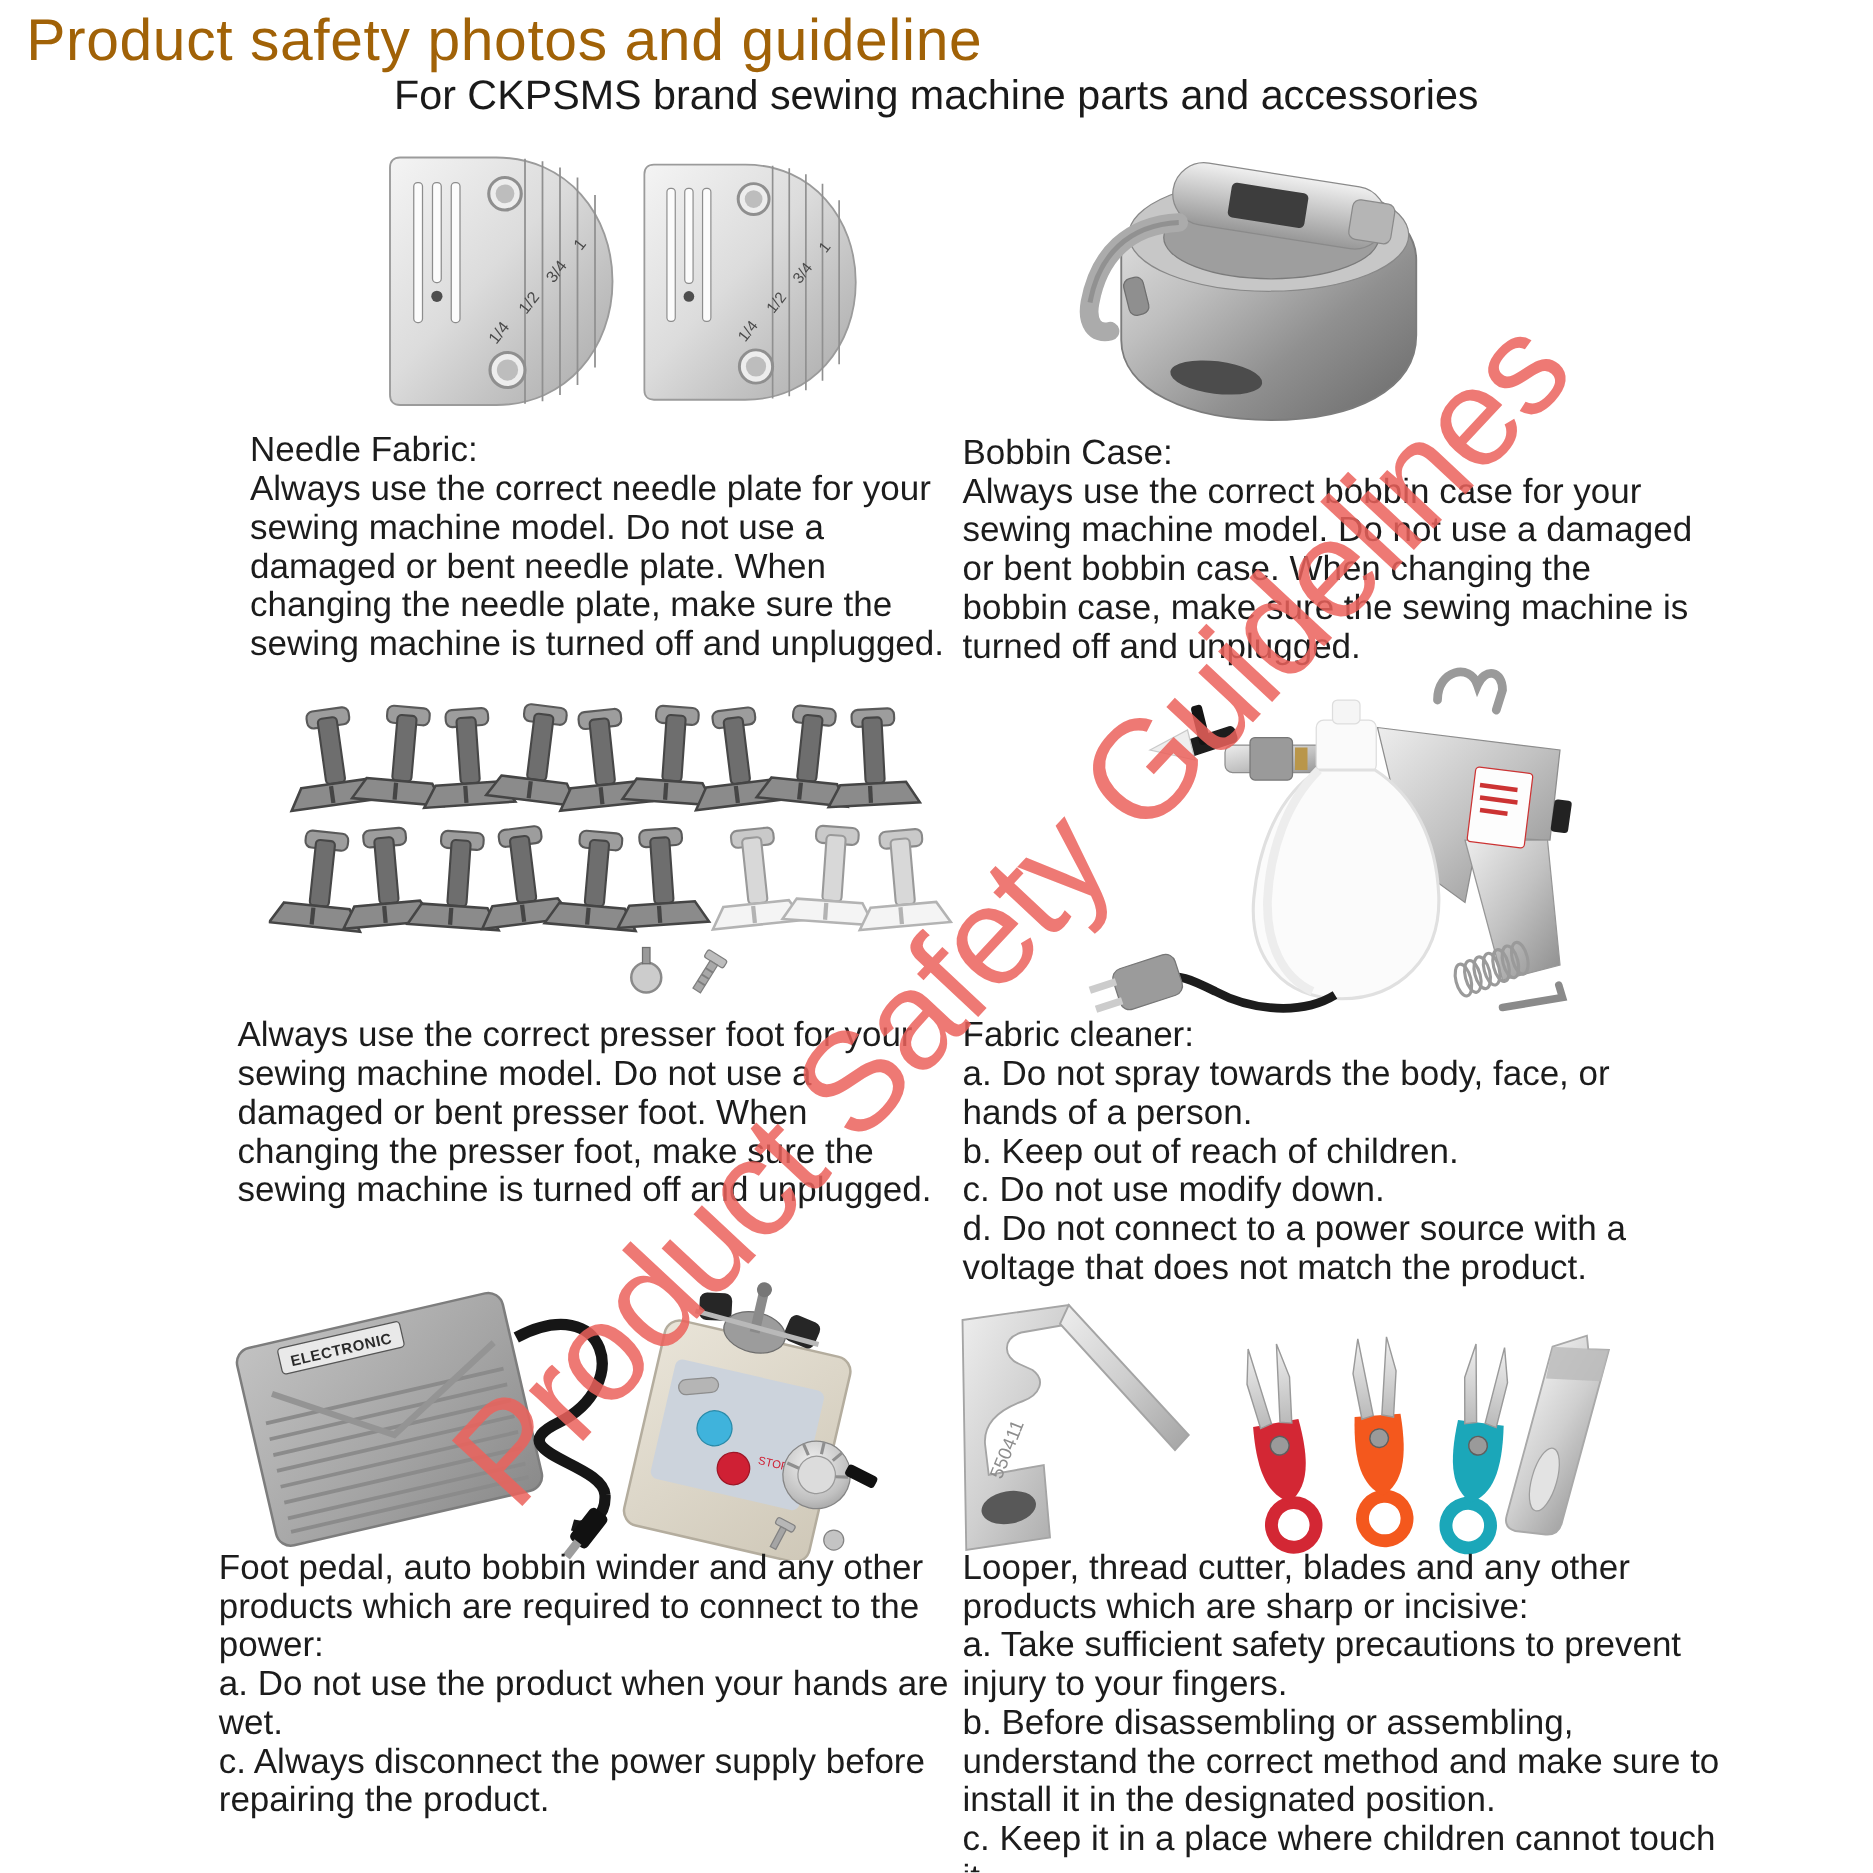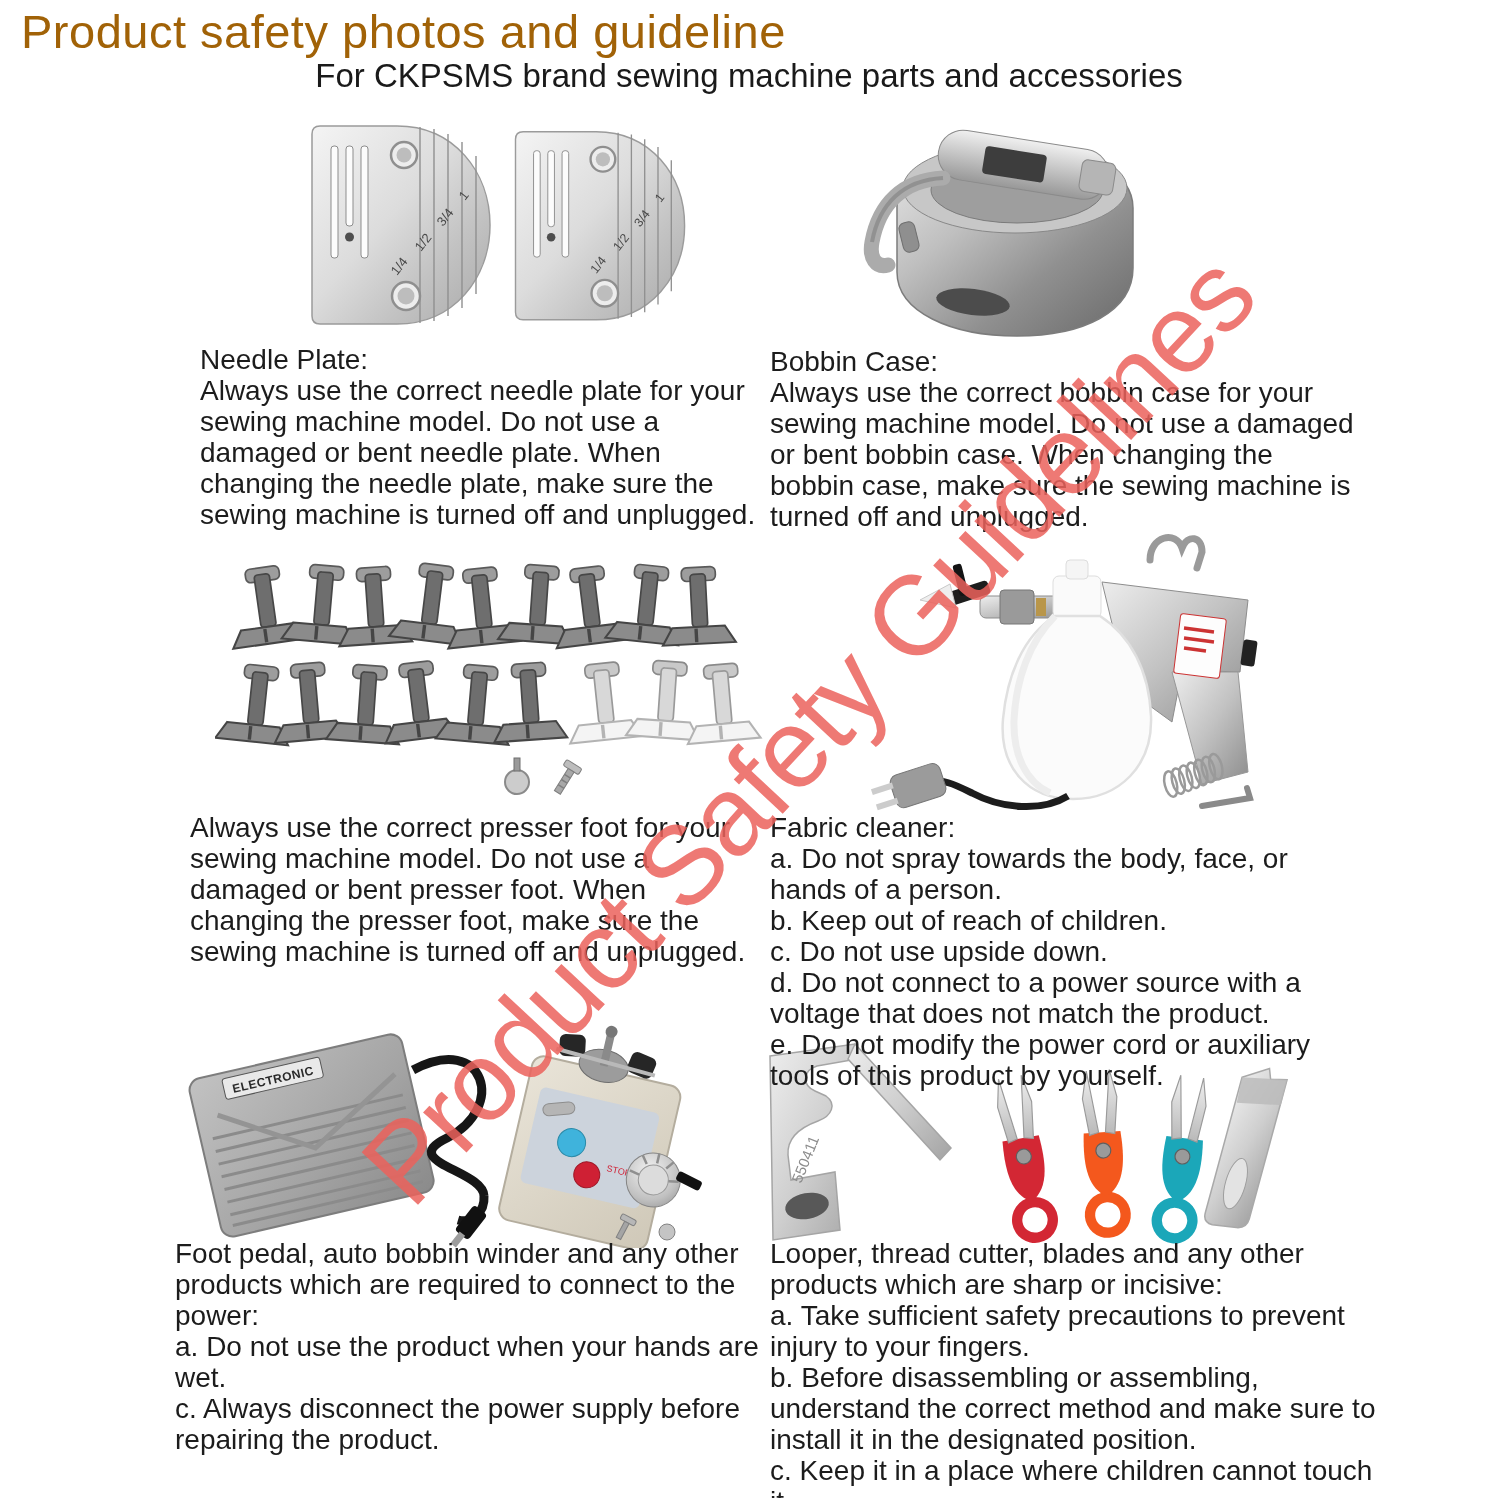--- a/index.html
+++ b/index.html
@@ -90,21 +90,21 @@
         <rect x="236" y="44" width="34" height="32" rx="6" fill="#b5b5b5" stroke="#8a8a8a"></rect>
       </g>
       <path d="M98,72 C58,74 34,98 27,136 C24,152 31,162 43,159" fill="none" stroke="#ababab" stroke-width="15" stroke-linecap="round"></path>
       <path d="M98,72 C58,74 34,98 27,136" fill="none" stroke="#787878" stroke-width="4" opacity="0.5"></path>
       <rect x="56" y="116" width="16" height="30" rx="6" transform="rotate(-14 64 131)" fill="#8f8f8f" stroke="#6f6f6f"></rect>
       <ellipse cx="128" cy="196" rx="37" ry="13" transform="rotate(7 128 196)" fill="#4c4c4c"></ellipse>
     </g>
   </svg>
 
   <section class="tb" style="left:200px;top:344px;width:575px">
-    <div>Needle Plate:</div>
+    <div>Needle Fabric:</div>
     <div>Always use the correct needle plate for your sewing machine model. Do not use a damaged or bent needle plate. When changing the needle plate, make sure the sewing machine is turned off and unplugged.</div>
   </section>
 
   <section class="tb" style="left:770px;top:346px;width:585px">
     <div>Bobbin Case:</div>
     <div>Always use the correct bobbin case for your sewing machine model. Do not use a damaged or bent bobbin case. When changing the bobbin case, make sure the sewing machine is turned off and unplugged.</div>
   </section>
 
   <svg class="photo" style="left:215px;top:548px" width="550" height="262" viewBox="0 0 550 262">
     <defs>
@@ -204,23 +204,22 @@
   </svg>
 
   <section class="tb" style="left:190px;top:812px;width:575px">
     <div>Always use the correct presser foot for your sewing machine model. Do not use a damaged or bent presser foot. When changing the presser foot, make sure the sewing machine is turned off and unplugged.</div>
   </section>
 
   <section class="tb" style="left:770px;top:812px;width:600px">
     <div>Fabric cleaner:</div>
     <div>a. Do not spray towards the body, face, or hands of a person.</div>
     <div>b. Keep out of reach of children.</div>
-    <div>c. Do not use upside down.</div>
+    <div>c. Do not use modify down.</div>
     <div>d. Do not connect to a power source with a voltage that does not match the product.</div>
-    <div>e. Do not modify the power cord or auxiliary tools of this product by yourself.</div>
   </section>
 
   <svg class="photo" style="left:185px;top:998px" width="520" height="250" viewBox="0 0 520 250">
     <defs>
       <linearGradient id="pedGrad" x1="0" y1="0" x2="1" y2="1">
         <stop offset="0" stop-color="#c2c2c2"></stop>
           <stop offset="0.6" stop-color="#a3a3a3"></stop>
         <stop offset="1" stop-color="#8a8a8a"></stop>
       </linearGradient>
       <linearGradient id="winGrad" x1="0" y1="0" x2="1" y2="1">

